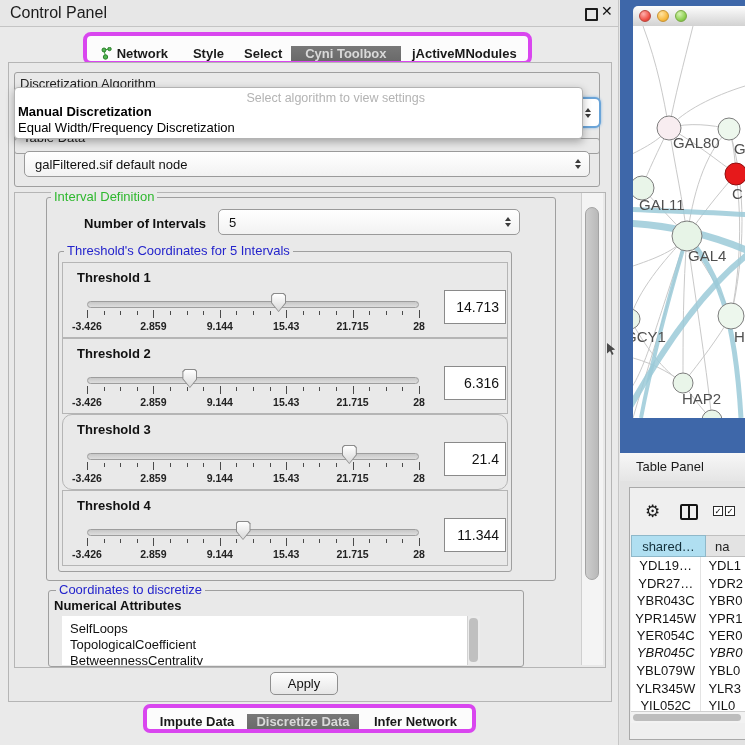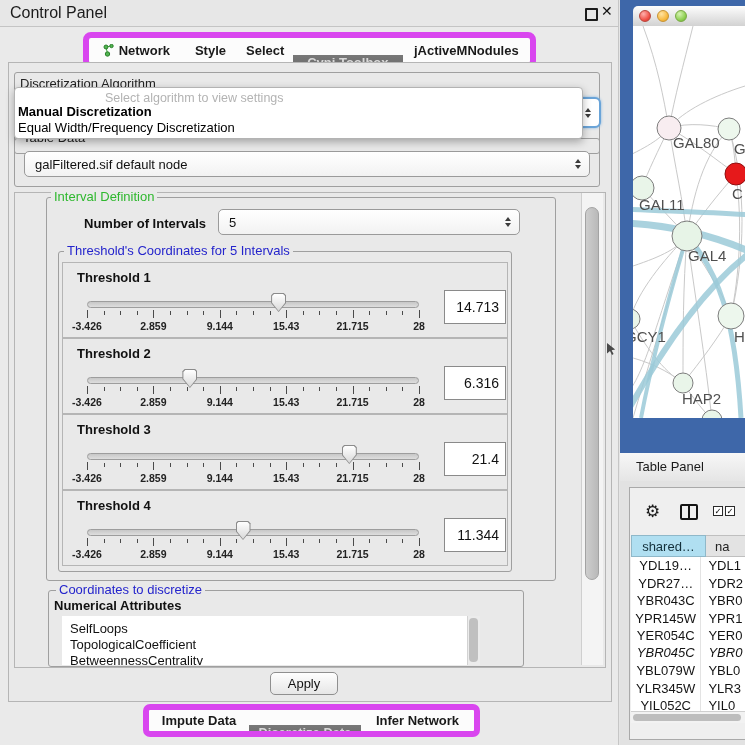--- a/index.html
+++ b/index.html
@@ -6,37 +6,37 @@
   body{width:745px;height:745px;position:relative;overflow:hidden;
        font-family:"Liberation Sans","DejaVu Sans",sans-serif;
        background:#e5e5e5;-webkit-font-smoothing:antialiased;}
   .abs{position:absolute;}
   
   #control-panel{left:0;top:0;width:618px;height:745px;background:#eaeaea;border-right:1px solid #c6c6c6;}
   #titlebar{left:0;top:0;width:618px;height:26px;background:#e7e7e7;border-bottom:1px solid #c4c4c4;}
   #titlebar .title{position:absolute;left:10px;top:0;line-height:26px;font-size:16px;color:#1b1b1b;}
   #float-btn{left:585px;top:8px;width:9px;height:9px;border:2px solid #1c1c1c;border-radius:1px;}
   #close-btn{left:601px;top:3px;font-size:14px;font-weight:900;color:#111;}
-  .tabbar{border:6px solid #d946ef;border-radius:8px;background:#fcfcfc;display:flex;overflow:hidden;align-items:center;}
+  .tabbar{border:4px solid #d946ef;border-radius:8px;background:#fcfcfc;display:flex;overflow:hidden;align-items:flex-end;}
   .tab{display:flex;align-items:center;justify-content:center;font-size:13px;font-weight:700;color:#1a1a1a;white-space:nowrap;}
   .tab.sel{background:linear-gradient(#787878,#6a6a6a);color:#d9d9d9;margin-top:23px;}
   .tabsep{width:1px;background:#c9c9c9;margin:4px 0;}
   .panelbox{border:1px solid #b5b5b5;background:#e9e9e9;}
   .group{border:1px solid #9f9f9f;border-radius:3px;}
   .group-label{position:absolute;font-size:13px;line-height:13px;background:#e9e9e9;padding:0 3px;white-space:nowrap;}
   .green{color:#2eb82e;} .blue{color:#2424cc;} .dark{color:#222;}
   .combo{background:linear-gradient(#ffffff,#f2f2f2);border:1px solid #9a9a9a;border-radius:5px;
          display:flex;align-items:center;font-size:13px;color:#111;padding:0 24px 0 10px;box-sizing:border-box;}
   .stepper{position:absolute;right:8px;top:50%;transform:translateY(-50%);display:flex;flex-direction:column;gap:2px;}
   .stepper .up{width:0;height:0;border-left:3.5px solid transparent;border-right:3.5px solid transparent;border-bottom:4.5px solid #3c3c3c;}
   .stepper .down{width:0;height:0;border-left:3.5px solid transparent;border-right:3.5px solid transparent;border-top:4.5px solid #3c3c3c;}
   
   #algo-popup{left:14px;top:87px;width:567px;height:50px;background:#fff;border:1px solid #b3b3b3;border-radius:4px;
               box-shadow:0 3px 9px rgba(0,0,0,.3);z-index:10;}
-  #algo-popup .prompt{position:absolute;left:90px;width:320px;top:3px;text-align:left;font-size:12.5px;color:#b3b3b3;}
+  #algo-popup .prompt{position:absolute;left:90px;width:320px;top:3px;text-align:right;font-size:12.5px;color:#b3b3b3;}
   #algo-popup .item1{position:absolute;left:3px;top:16px;font-size:13px;font-weight:700;color:#000;}
   #algo-popup .item2{position:absolute;left:3px;top:32px;font-size:13px;color:#000;}
   #focused-combo{left:556px;top:97px;width:41px;height:27px;border-radius:6px;background:#fff;
                  border:2px solid #6aa4d8;box-shadow:0 0 3px #86b6e0;z-index:3;}
   
   .thr-panel{background:#e9e9e9;border:1px solid #b5b5b5;}
   .thr-title{position:absolute;left:14px;top:7px;font-size:13px;font-weight:700;color:#111;}
   .track{position:absolute;height:7px;border-radius:4px;background:linear-gradient(#c7c7c7,#dedede);border:1px solid #9d9d9d;box-sizing:border-box;}
   .thumb{position:absolute;width:15px;height:19px;z-index:2;}
   .thumb::before{content:'';position:absolute;inset:0;background:#8b8b8b;
@@ -227,21 +227,21 @@
         <div class="tick" style="left: 339.4px; top: 48px; height: 4px;"></div>
         <div class="tick" style="left: 356px; top: 47px; height: 8px;"></div>
         <div class="ticklabel" style="left: 24px;">-3.426</div>
         <div class="ticklabel" style="left: 90.4px;">2.859</div>
         <div class="ticklabel" style="left: 156.8px;">9.144</div>
         <div class="ticklabel" style="left: 223.2px;">15.43</div>
         <div class="ticklabel" style="left: 289.6px;">21.715</div>
         <div class="ticklabel" style="left: 356px;">28</div>
         <div class="valbox">6.316</div>
       </div>
-      <div class="abs thr-panel" style="left: 62px; top: 414px; width: 444px; height: 74px;">
+      <div class="abs thr-panel" style="left: 62px; top: 414px; width: 444px; height: 74px; border-radius: 10px;">
         <div class="thr-title">Threshold 3</div>
         <div class="track" style="left: 24px; top: 38px; width: 332px;"></div>
         <div class="thumb" style="left: 278.8px; top: 30px;"></div>
         <div class="tick" style="left: 24px; top: 47px; height: 8px;"></div>
         <div class="tick" style="left: 40.6px; top: 48px; height: 4px;"></div>
         <div class="tick" style="left: 57.2px; top: 48px; height: 4px;"></div>
         <div class="tick" style="left: 73.8px; top: 48px; height: 4px;"></div>
         <div class="tick" style="left: 90.4px; top: 47px; height: 8px;"></div>
         <div class="tick" style="left: 107px; top: 48px; height: 4px;"></div>
         <div class="tick" style="left: 123.6px; top: 48px; height: 4px;"></div>

